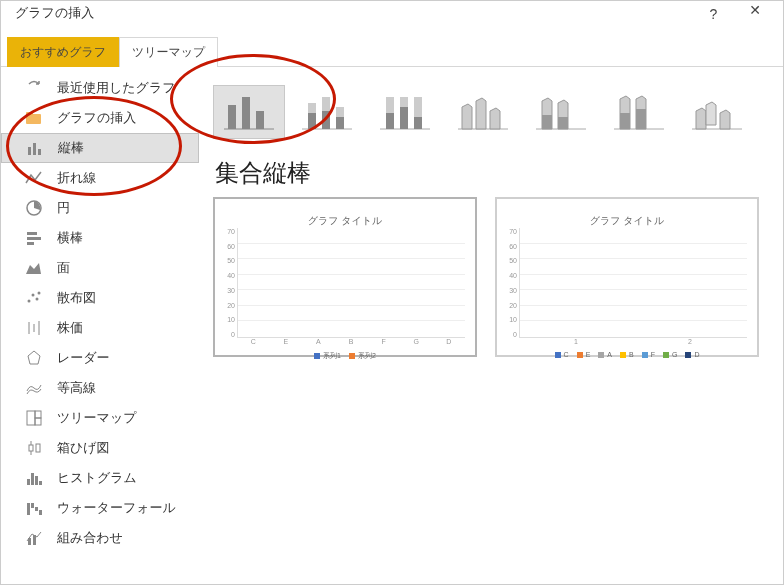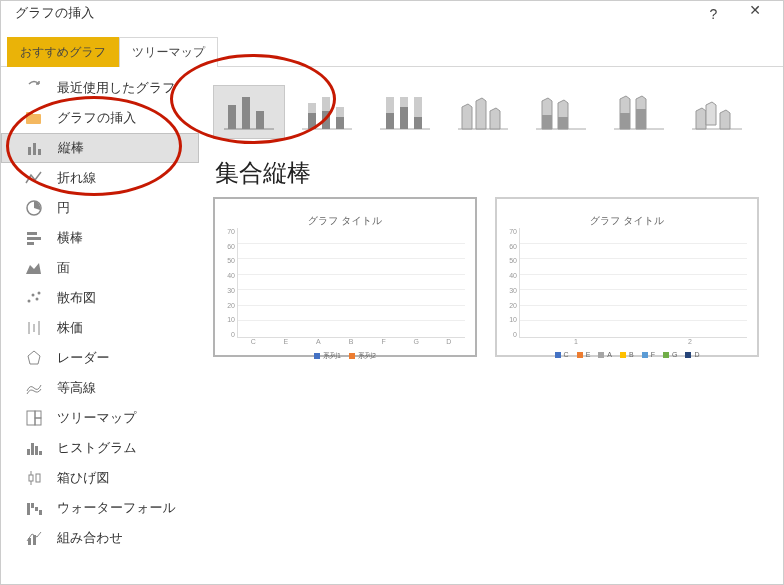--- a/index.html
+++ b/index.html
@@ -140,35 +140,35 @@
     <div class="sidebar-item">
       <span class="sidebar-icon"><svg viewBox="0 0 18 18">
             <rect x="2" y="2" width="8" height="14" fill="none" stroke="#888"></rect>
             <rect x="10" y="2" width="6" height="7" fill="none" stroke="#888"></rect>
             <rect x="10" y="9" width="6" height="7" fill="none" stroke="#888"></rect>
           </svg></span>
       <span>ツリーマップ</span>
     </div>
     <div class="sidebar-item">
       <span class="sidebar-icon"><svg viewBox="0 0 18 18">
+            <rect x="4" y="6" width="4" height="6" fill="none" stroke="#888"></rect>
+            <line x1="6" y1="2" x2="6" y2="6" stroke="#888"></line>
+            <line x1="6" y1="12" x2="6" y2="16" stroke="#888"></line>
+            <rect x="11" y="5" width="4" height="8" fill="none" stroke="#888"></rect>
+          </svg></span>
+      <span>箱ひげ図</span>
+    </div>
+    <div class="sidebar-item">
+      <span class="sidebar-icon"><svg viewBox="0 0 18 18">
             <rect x="2" y="10" width="3" height="6" fill="#888"></rect>
             <rect x="6" y="4" width="3" height="12" fill="#888"></rect>
             <rect x="10" y="7" width="3" height="9" fill="#888"></rect>
             <rect x="14" y="12" width="3" height="4" fill="#888"></rect>
           </svg></span>
       <span>ヒストグラム</span>
-    </div>
-    <div class="sidebar-item">
-      <span class="sidebar-icon"><svg viewBox="0 0 18 18">
-            <rect x="4" y="6" width="4" height="6" fill="none" stroke="#888"></rect>
-            <line x1="6" y1="2" x2="6" y2="6" stroke="#888"></line>
-            <line x1="6" y1="12" x2="6" y2="16" stroke="#888"></line>
-            <rect x="11" y="5" width="4" height="8" fill="none" stroke="#888"></rect>
-          </svg></span>
-      <span>箱ひげ図</span>
     </div>
     <div class="sidebar-item">
       <span class="sidebar-icon"><svg viewBox="0 0 18 18">
             <rect x="2" y="4" width="3" height="12" fill="#888"></rect>
             <rect x="6" y="4" width="3" height="5" fill="#888"></rect>
             <rect x="10" y="8" width="3" height="4" fill="#888"></rect>
             <rect x="14" y="11" width="3" height="5" fill="#888"></rect>
           </svg></span>
       <span>ウォーターフォール</span>
     </div>

